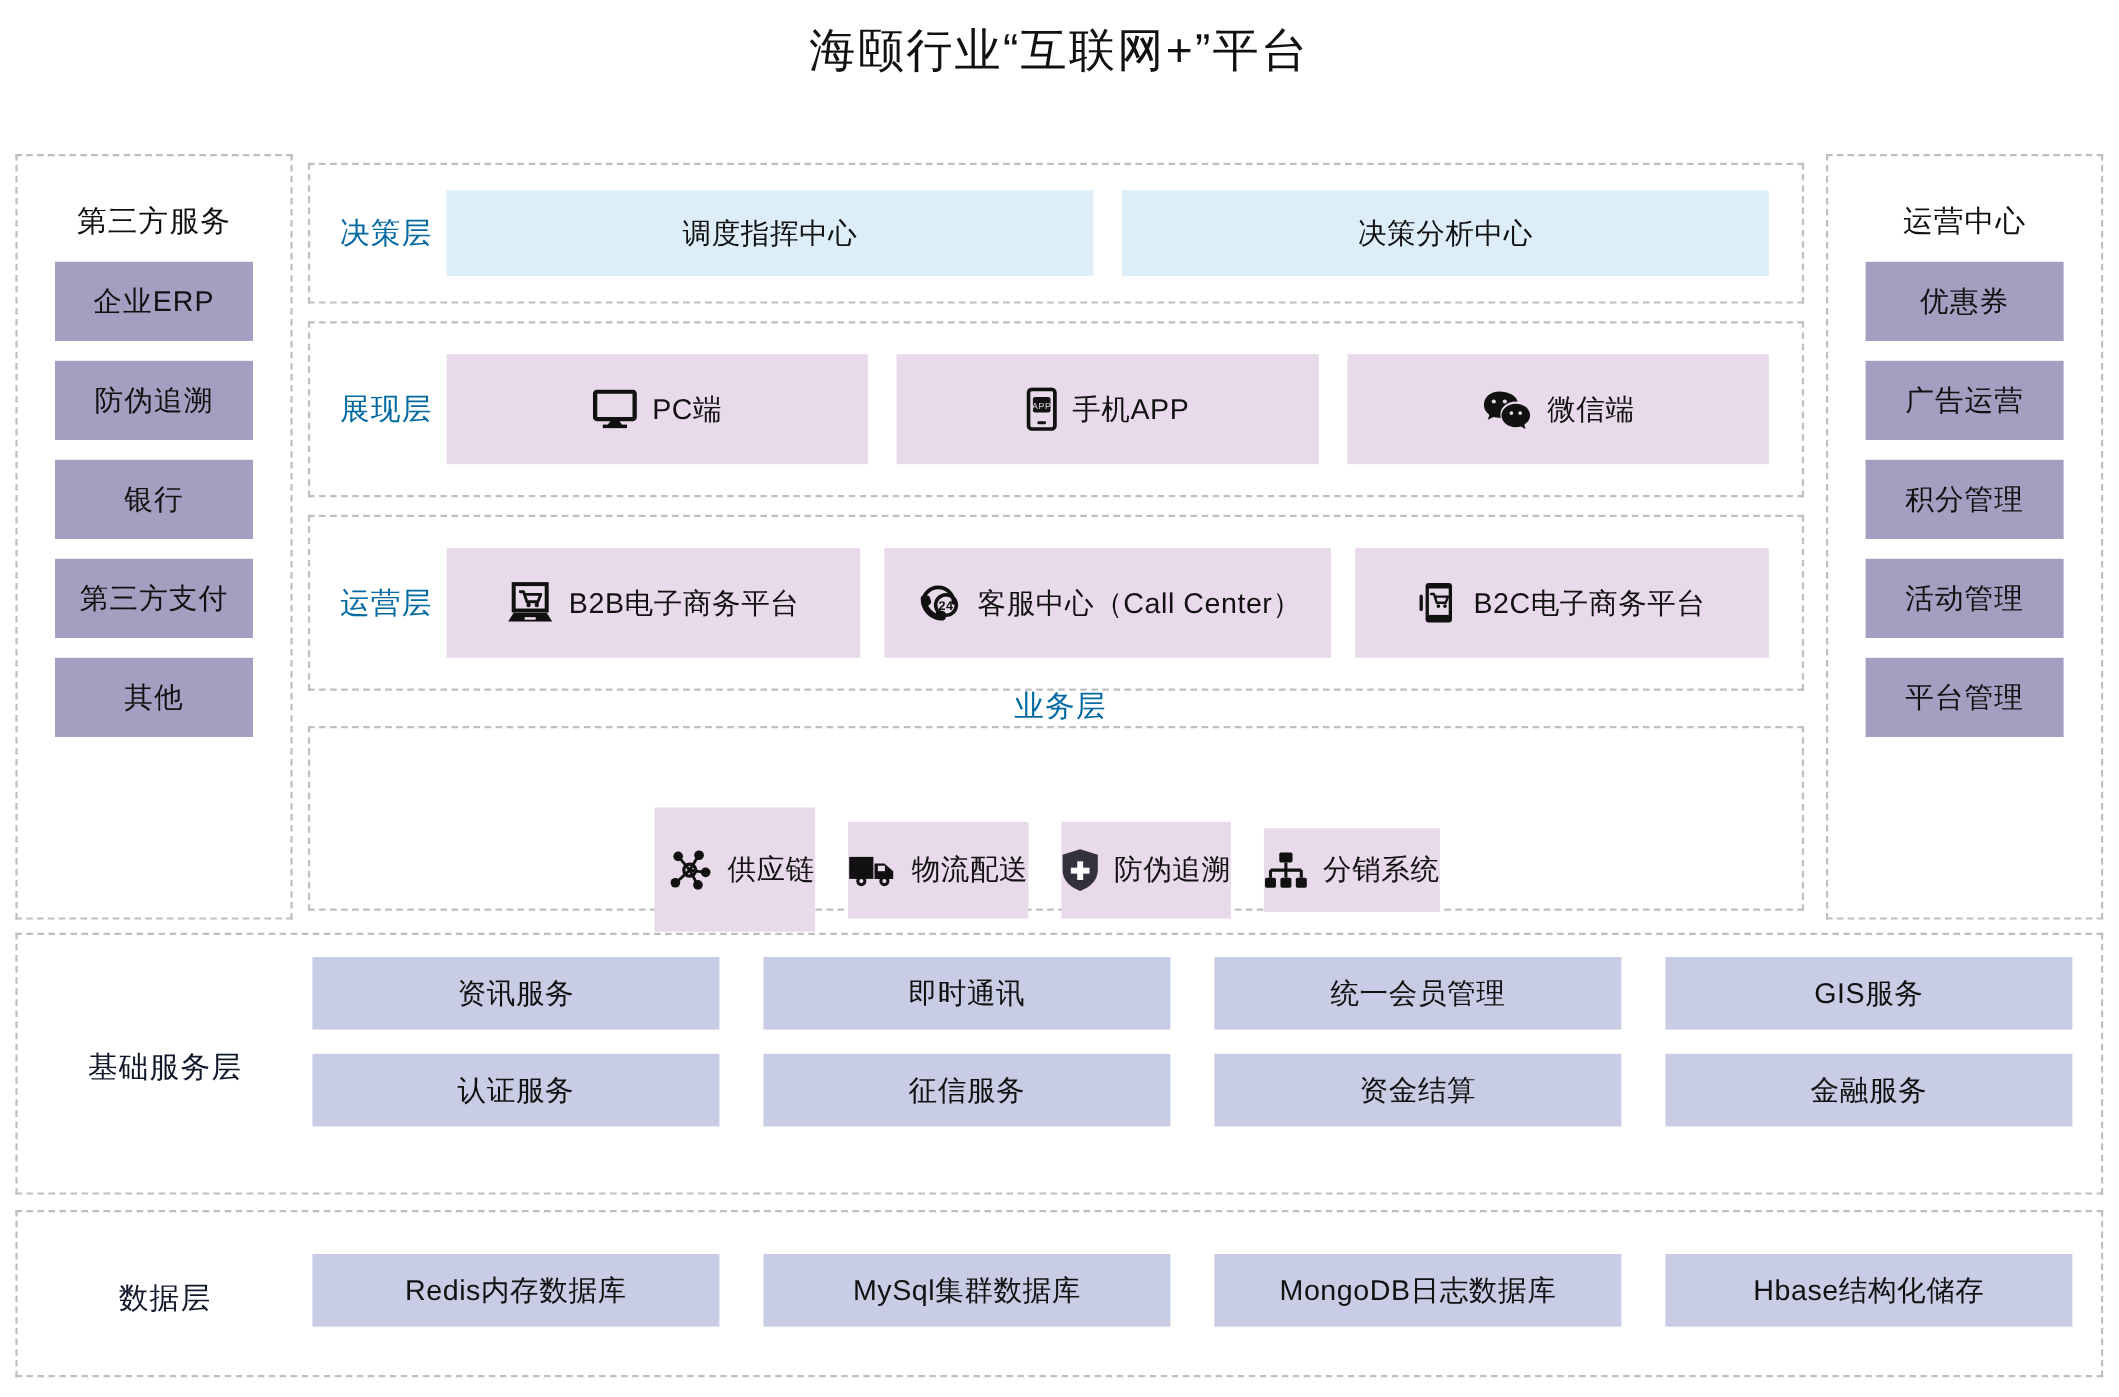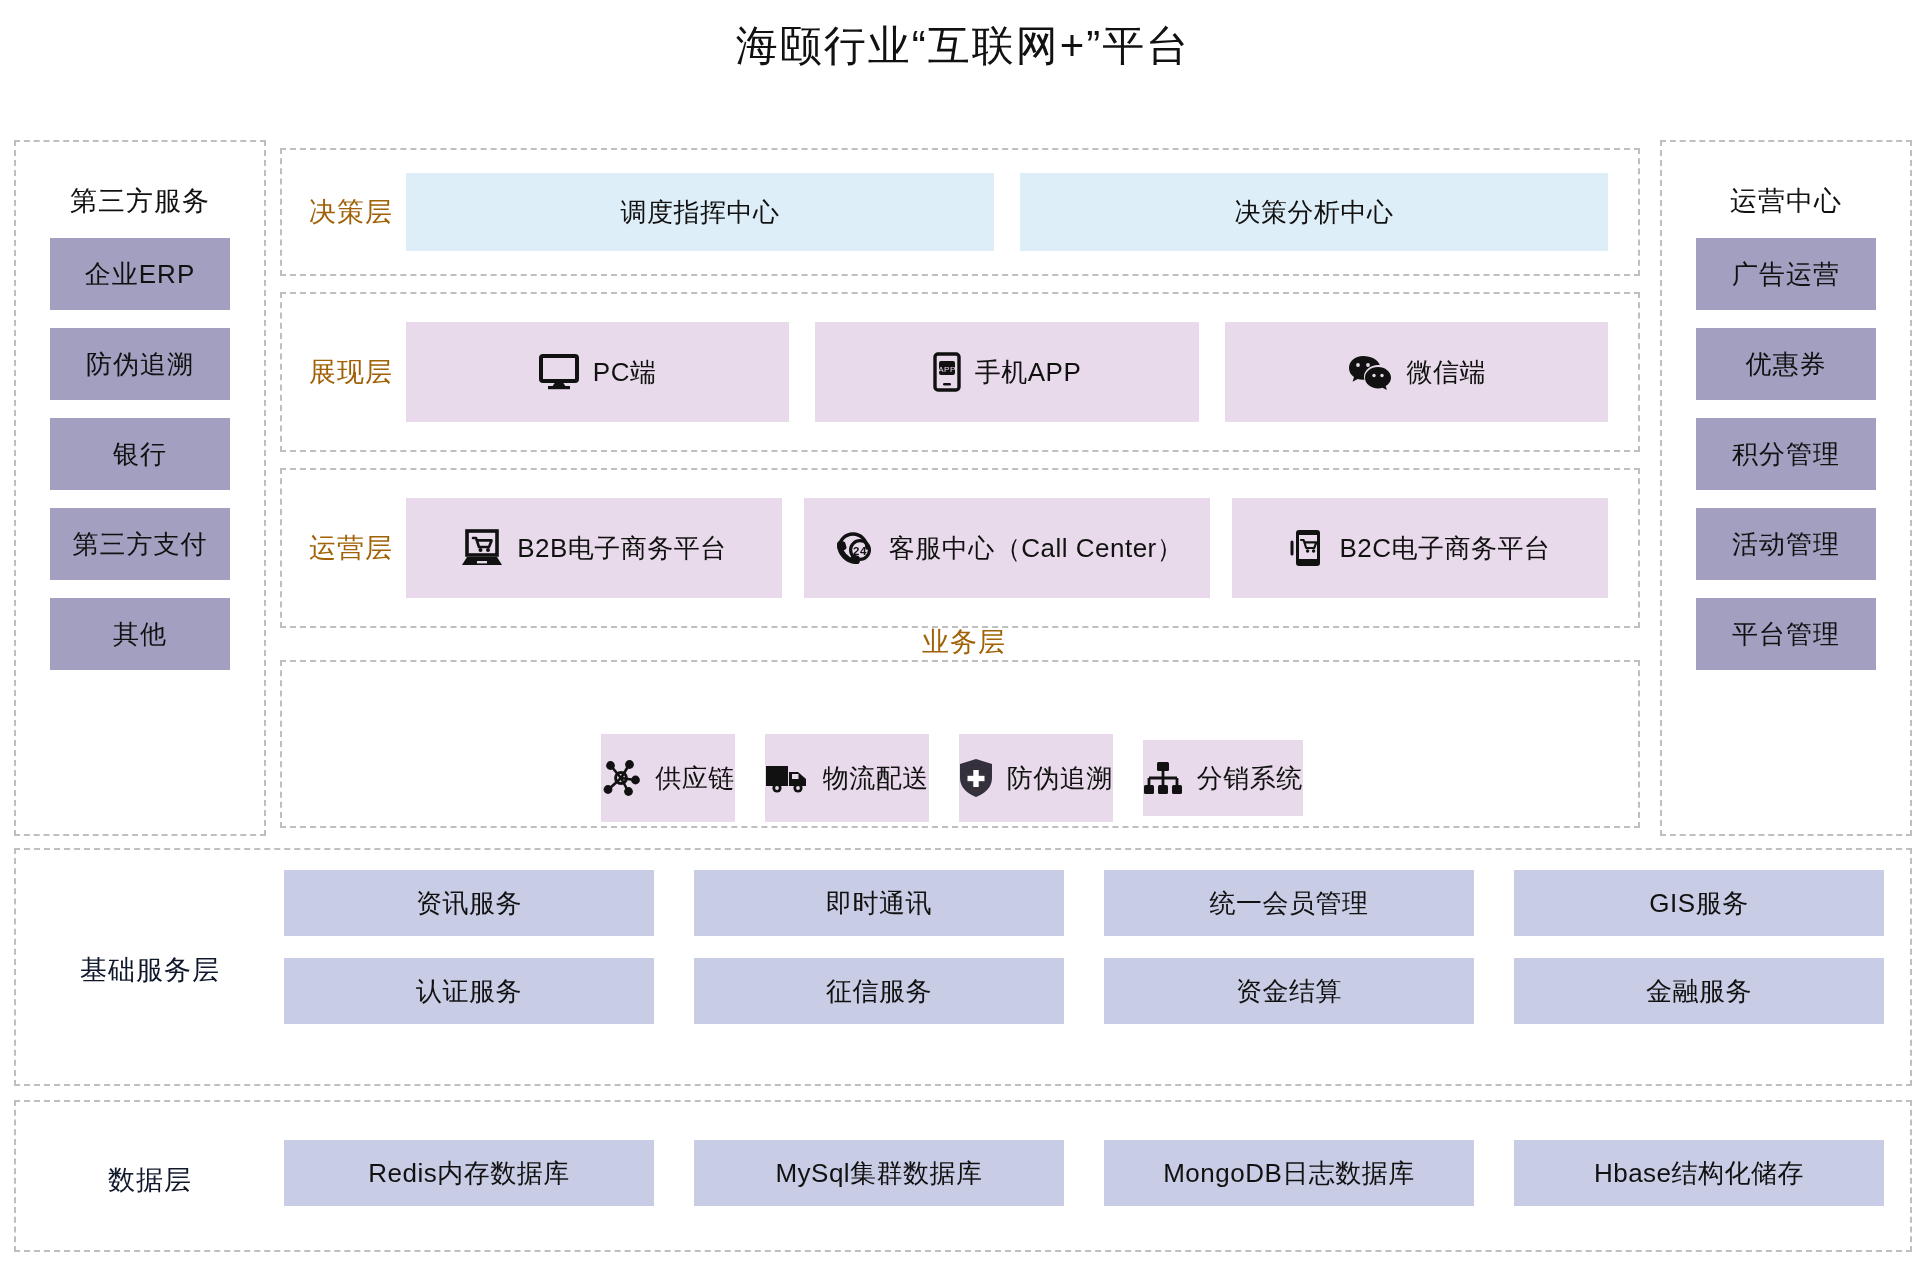--- a/index.html
+++ b/index.html
@@ -40,21 +40,21 @@
   }
 
   
   .layer-row{
     position:absolute;
     display:flex;align-items:center;
     box-sizing:border-box;
   }
   .layer-label{
     width:110px;flex:0 0 110px;
-    font-size:27px;color:#a16207;letter-spacing:1px;
+    font-size:27px;color:#0369a1;letter-spacing:1px;
     text-align:center;
   }
   .layer-items{flex:1;display:flex;align-items:center;}
 
   .cell{
     display:flex;align-items:center;justify-content:center;
     font-size:26px;color:#111;letter-spacing:.5px;
     box-sizing:border-box;
   }
   .cell .ico{display:inline-flex;align-items:center;justify-content:center;margin-right:14px;}
@@ -87,22 +87,22 @@
       <div class="side-box">防伪追溯</div>
       <div class="side-box">银行</div>
       <div class="side-box">第三方支付</div>
       <div class="side-box">其他</div>
     </div>
   </div>
 
   <div class="dashed" style="left:1660px;top:140px;width:252px;height:696px;">
     <div class="sidecol" style="padding-top:22px;">
       <div class="side-head">运营中心</div>
+      <div class="side-box">优惠券</div>
       <div class="side-box">广告运营</div>
-      <div class="side-box">优惠券</div>
       <div class="side-box">积分管理</div>
       <div class="side-box">活动管理</div>
       <div class="side-box">平台管理</div>
     </div>
   </div>
 
   <div class="dashed" style="left:280px;top:140px;width:1360px;height:696px;border:none;"></div>
 
   <div class="dashed" style="left:280px;top:148px;width:1360px;height:128px;"></div>
   <div class="layer-row" style="left:296px;top:148px;width:1336px;height:128px;">
@@ -208,21 +208,21 @@
       </div>
 
     </div>
   </div>
 
   <div class="dashed" style="left:280px;top:660px;width:1360px;height:168px;"></div>
   <div class="layer-row" style="left:296px;top:624px;width:1336px;height:168px;flex-direction:column;">
     <div class="layer-label">业务层</div>
     <div class="layer-items" style="gap:30px;padding-right:24px;">
 
-      <div class="cell cell-pink" style="flex:1;height:88px;">
+      <div class="cell cell-pink" style="flex:1;height:113px;padding-left:12px;">
         <span class="ico">
           <svg width="40" height="38" viewBox="0 0 40 38">
             <line x1="20" y1="19" x2="10" y2="7" stroke="#111" stroke-width="2.6"></line>
             <line x1="20" y1="19" x2="28" y2="6" stroke="#111" stroke-width="2.6"></line>
             <line x1="20" y1="19" x2="34" y2="21" stroke="#111" stroke-width="2.6"></line>
             <line x1="20" y1="19" x2="27" y2="32" stroke="#111" stroke-width="2.6"></line>
             <line x1="20" y1="19" x2="8" y2="30" stroke="#111" stroke-width="2.6"></line>
             <circle cx="20" cy="19" r="5.4" fill="none" stroke="#111" stroke-width="3"></circle>
             <circle cx="9.5" cy="6.5" r="4.4" fill="#111"></circle>
             <circle cx="28.5" cy="5.5" r="4.4" fill="#111"></circle>

